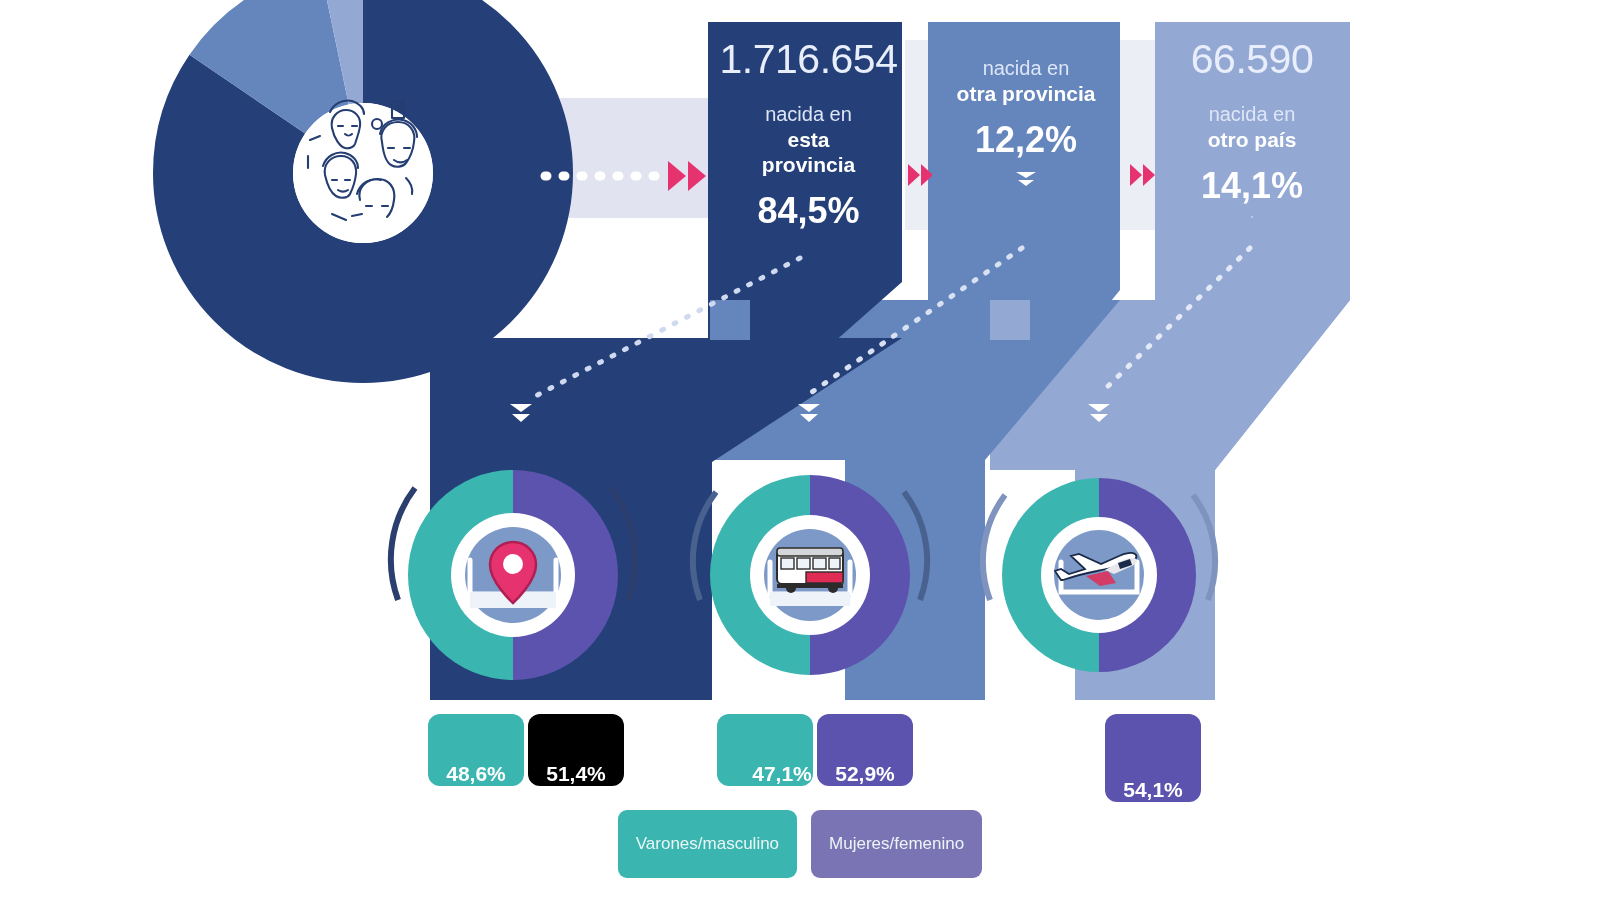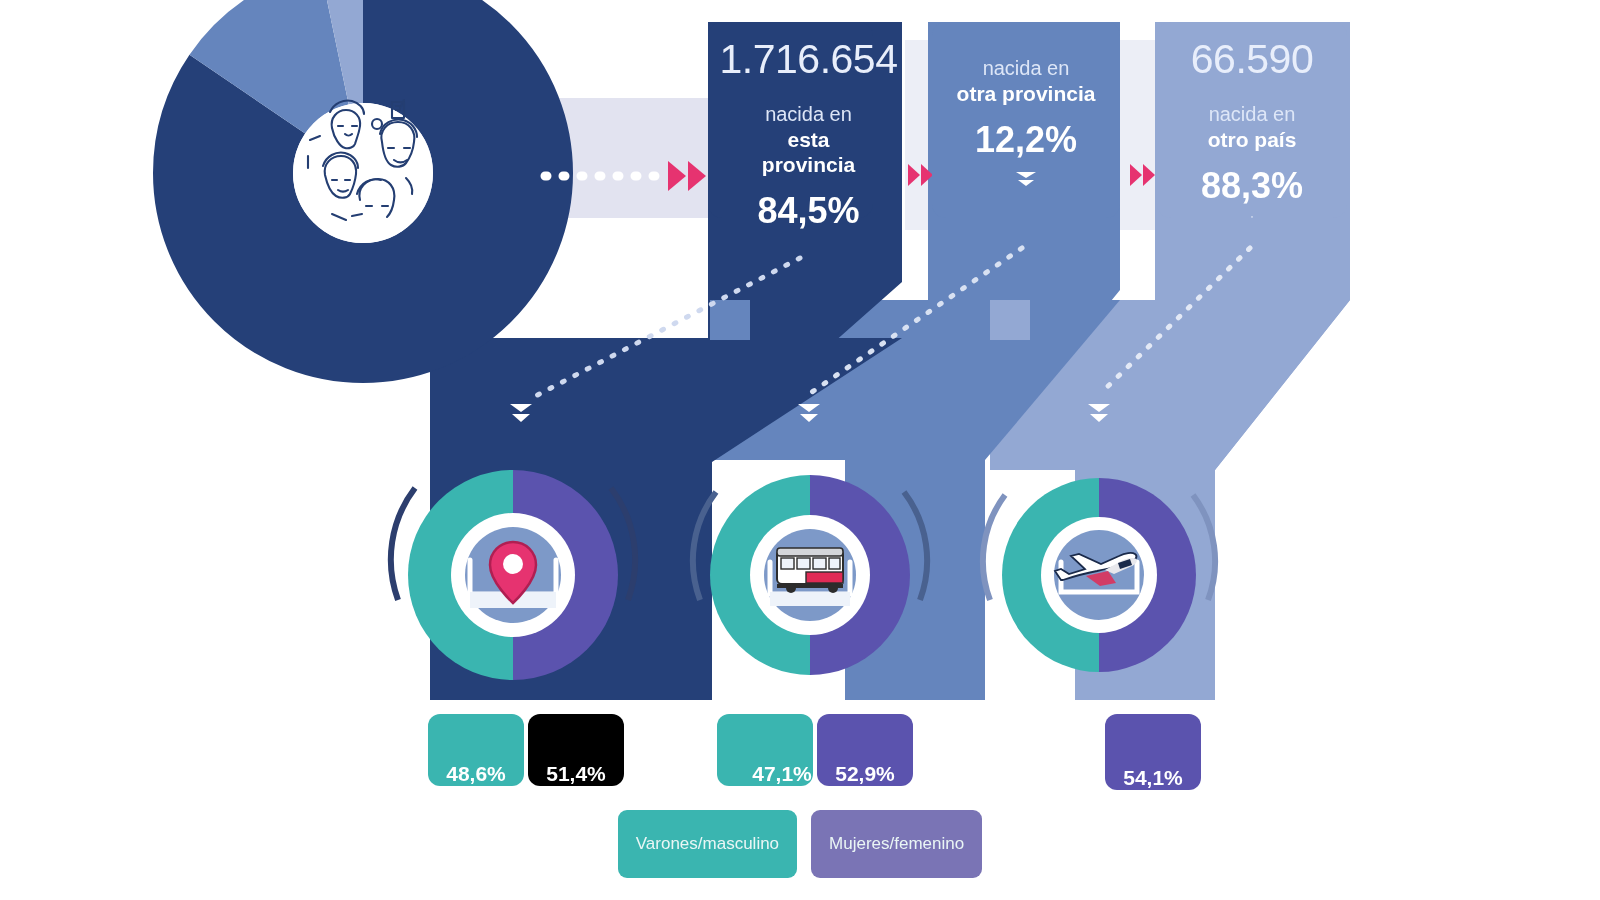--- a/index.html
+++ b/index.html
@@ -204,21 +204,21 @@
     <svg class="chev-down" width="24" height="18" viewBox="0 0 24 18" fill="#ffffff">
       <path d="M2,2 l20,0 l-10,6 Z"></path>
         <path d="M4,10 l16,0 l-8,6 Z"></path>
     </svg>
   </div>
 
   <div class="panel" style="left:1157px;width:190px;height:196px;background:#93a8d3;">
     <div class="big-num">66.590</div>
     <div class="nac">nacida en</div>
     <div class="place">otro país</div>
-    <div class="pct">88,3%</div>
+    <div class="pct">14,1%</div>
     <svg class="chev-down" width="24" height="18" viewBox="0 0 24 18" fill="#ffffff">
       <path d="M2,2 l20,0 l-10,6 Z"></path>
         <path d="M4,10 l16,0 l-8,6 Z"></path>
     </svg>
   </div>
 
   <svg class="layer" viewBox="0 0 1600 900">
 
     <g>
       <path d="M398,600 A118,118 0 0 1 415,488" fill="none" stroke="#2c3e6e" stroke-width="6"></path>
@@ -288,21 +288,21 @@
     <span>51,4%</span>
   </div>
 
   <div class="badge" style="left:717px;top:714px;width:96px;height:72px;background:#3ab5b0;padding-left:34px;">
     <span>47,1%</span>
   </div>
   <div class="badge" style="left:817px;top:714px;width:96px;height:72px;background:#5b53ae;">
     <span>52,9%</span>
   </div>
 
-  <div class="badge" style="left:1105px;top:714px;width:96px;height:76px;background:#5b53ae;">
+  <div class="badge" style="left:1105px;top:714px;width:96px;height:88px;background:#5b53ae;">
     <span>54,1%</span>
   </div>
 
   <div class="legend">
     <div class="legend-item" style="background:#3ab5b0;">
       <span>Varones/masculino</span>
     </div>
     <div class="legend-item" style="background:#7a74b5;">
       <span>Mujeres/femenino</span>
     </div>

